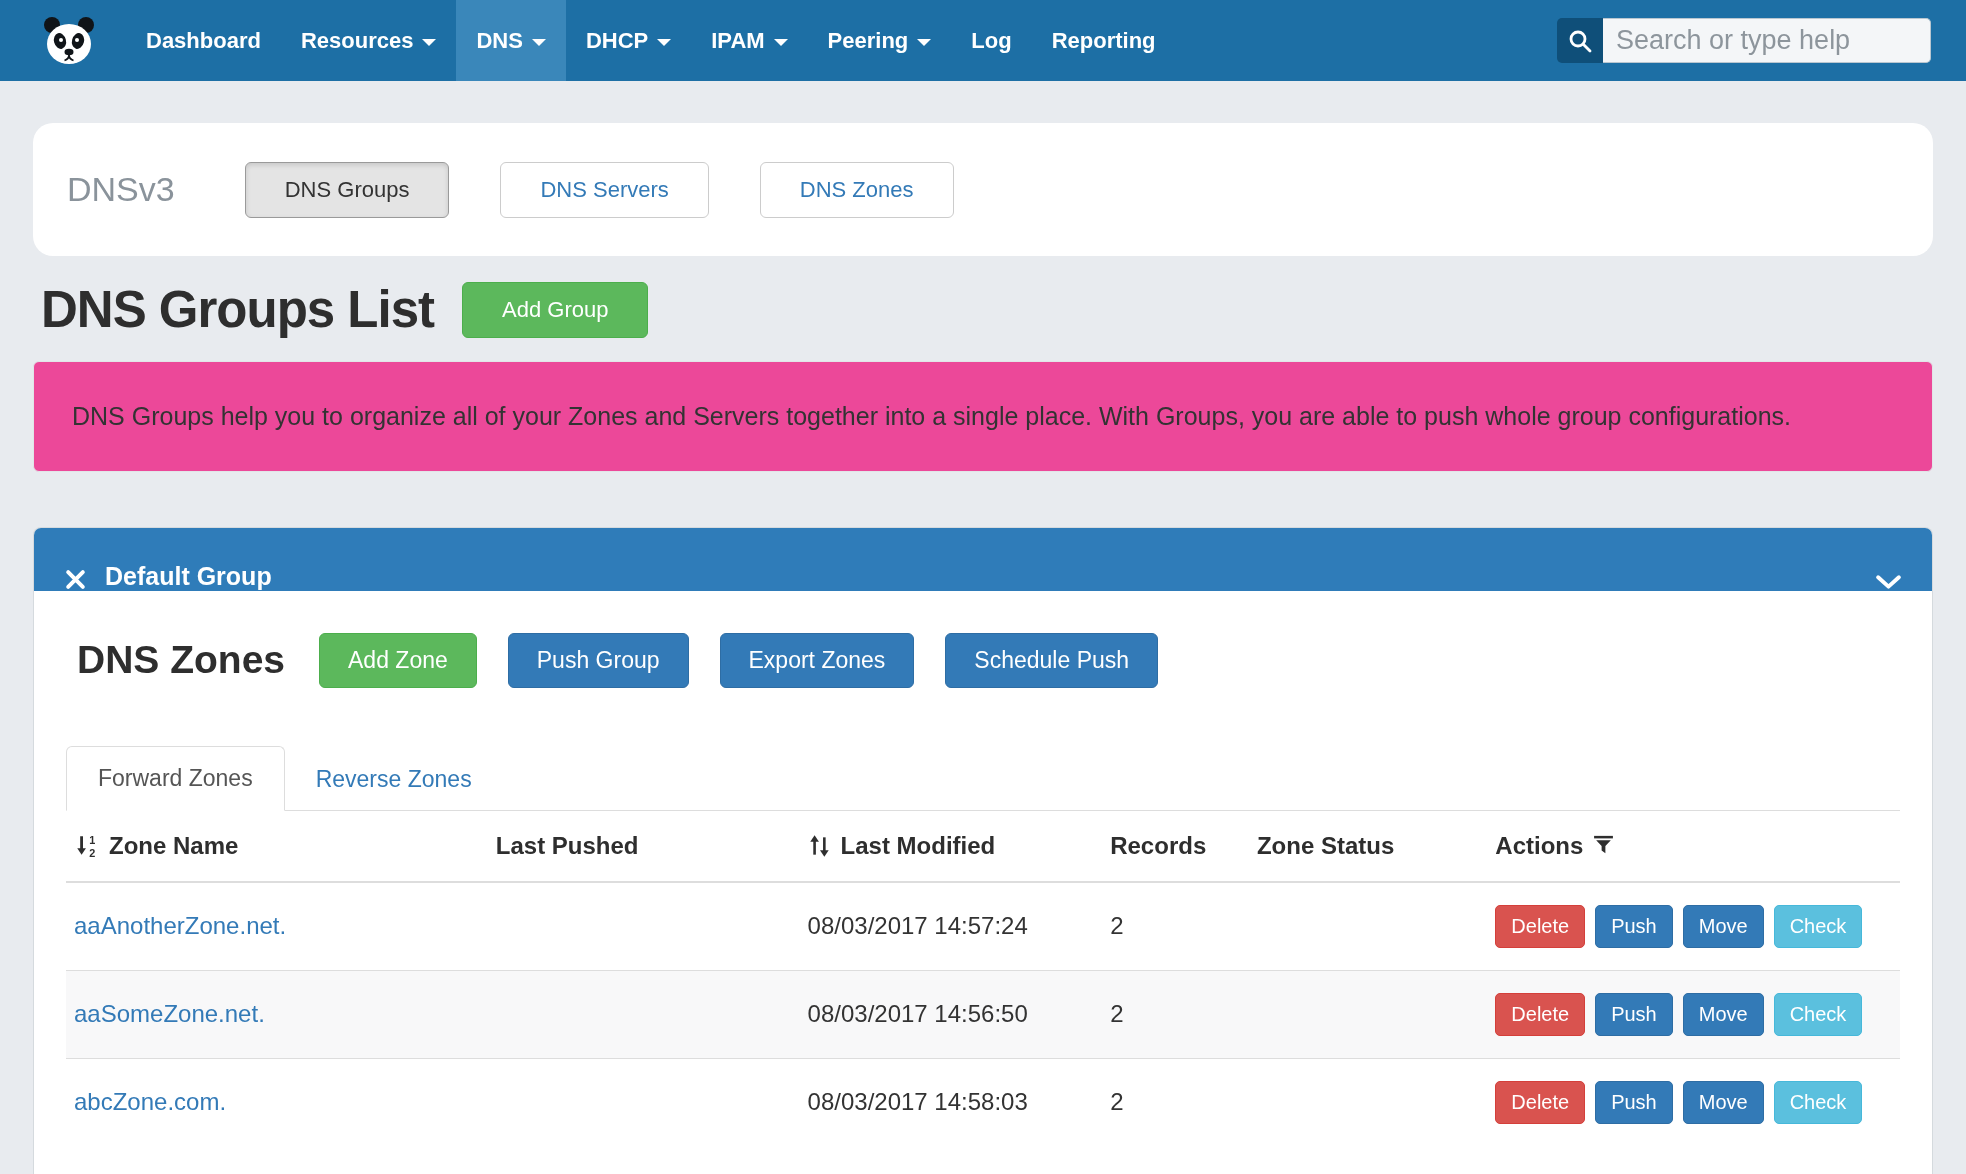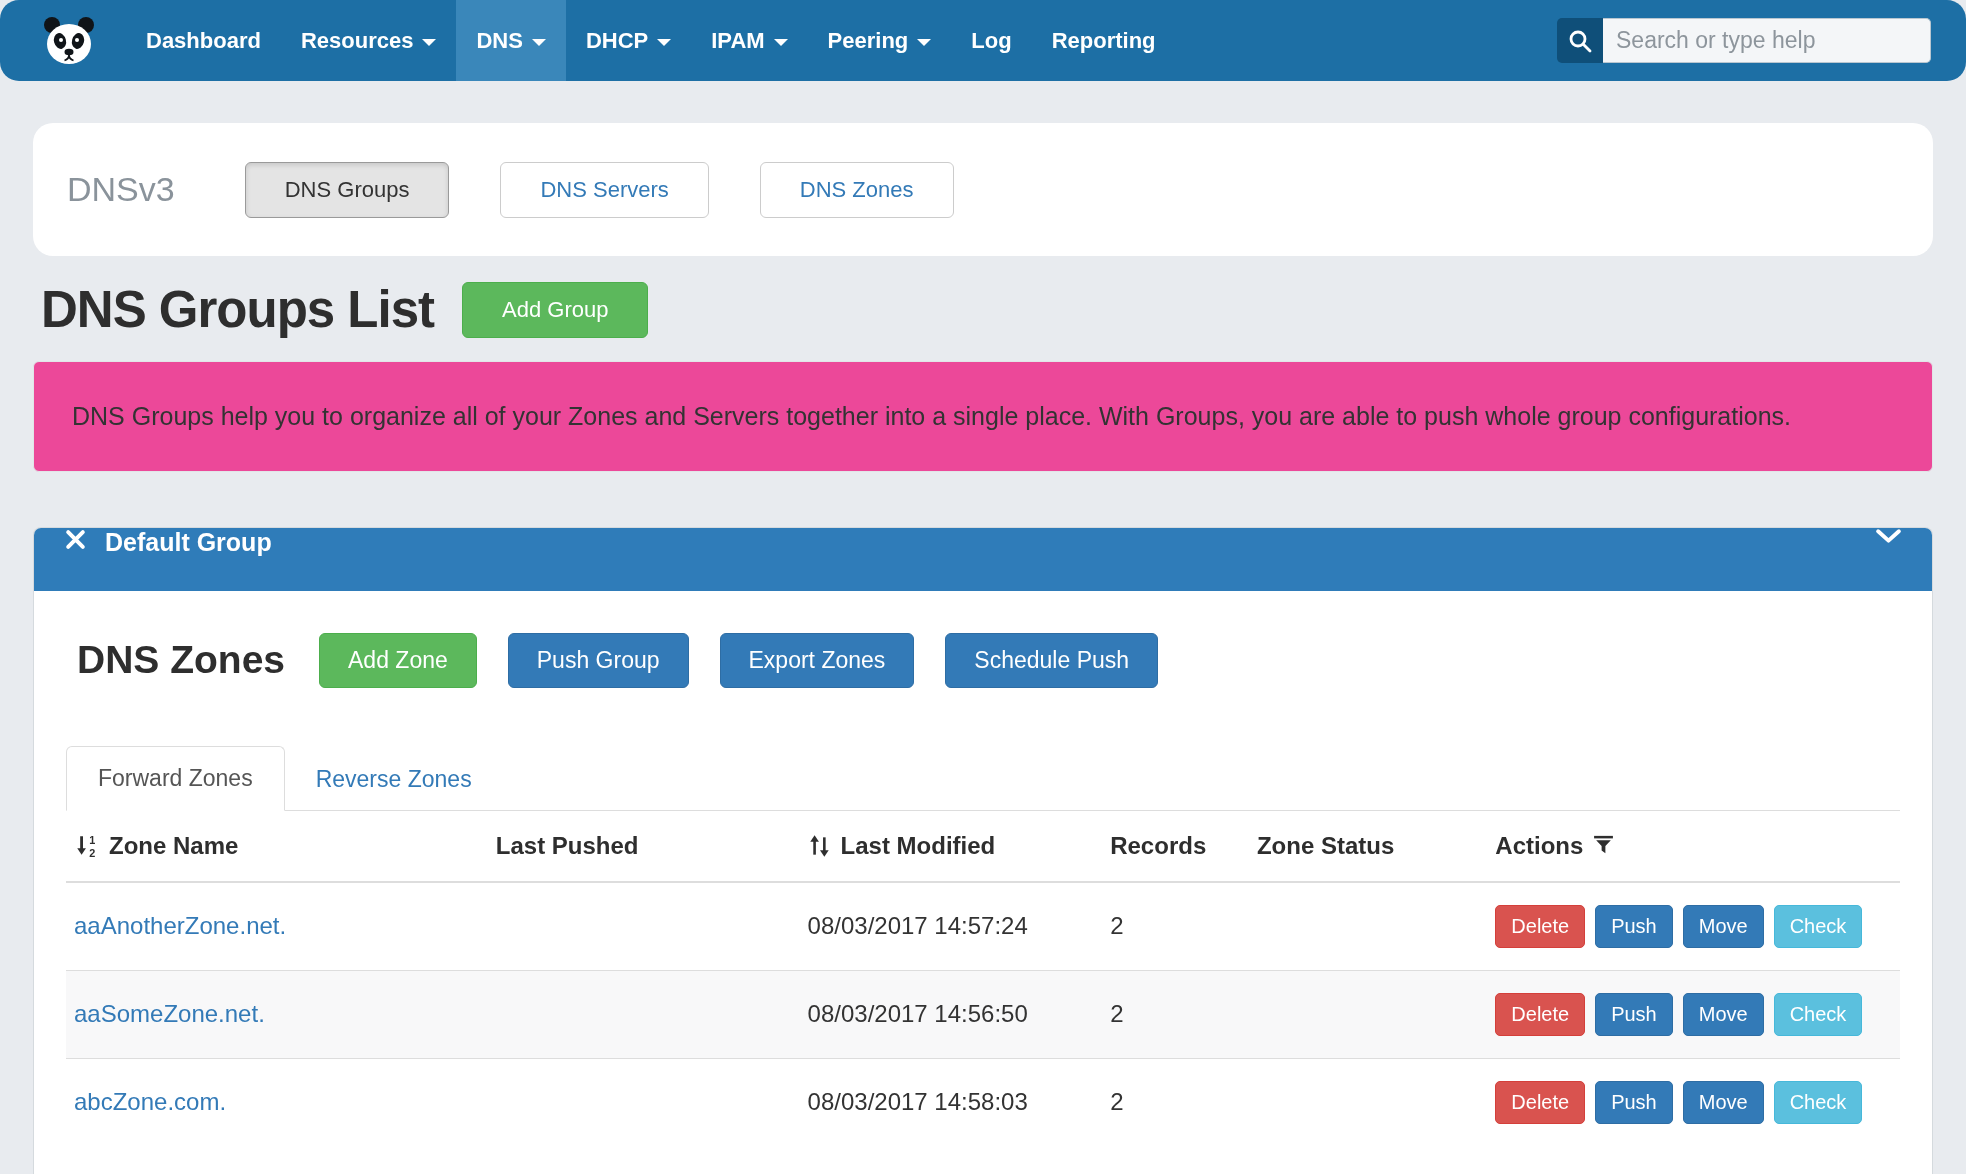--- a/index.html
+++ b/index.html
@@ -1,32 +1,32 @@
 <!DOCTYPE html>
 <html><head>
 <meta charset="utf-8">
 <style>
   * { margin:0; padding:0; box-sizing:border-box; }
   html,body { width:1966px; height:1174px; overflow:hidden; background:#e8ebef;
     font-family:"Liberation Sans", sans-serif; color:#333; }
 
   
-  .navbar { height:81px; background:#1d6fa5; display:flex; align-items:stretch;border-radius:19px; }
+  .navbar { height:81px; background:#1d6fa5; display:flex; align-items:stretch; }
   .brand { display:flex; align-items:center; padding:0 26px 0 38px; cursor:pointer; }
   .nav-menu { display:flex; list-style:none; align-items:stretch; }
   .nav-item { display:flex; align-items:center; gap:9px; padding:0 20px;
     color:#fff; font-size:22px; font-weight:bold; cursor:pointer; white-space:nowrap; }
   .nav-item.active { background:#3a87ba; }
   .caret { width:0; height:0; border-left:7px solid transparent; border-right:7px solid transparent;
     border-top:7px solid #fff; margin-top:4px; }
   .search-wrap { margin-left:auto; display:flex; align-items:center; margin-right:35px; }
   .search-btn { width:46px; height:45px; background:#0f4f79; display:flex; align-items:center;
     justify-content:center; border-radius:5px 0 0 5px; cursor:pointer; }
   .search-input { width:328px; height:45px; border:1px solid #b9c6d0; border-left:none;
-    background:#f4f6f8; font-size:23px; color:#333; padding:0 13px; border-radius:0 5px 5px 0;
+    background:#f4f6f8; font-size:27px; color:#333; padding:0 13px; border-radius:0 5px 5px 0;
     outline:none; font-family:inherit; }
   .search-input::placeholder { color:#8d959c; }
 
   
   .container { width:1900px; margin:0 33px; }
   .panel { background:#fff; border-radius:20px; }
 
   
   .subnav { margin-top:42px; height:133px; display:flex; align-items:center; padding:0 34px; }
   .subnav-title { font-size:34px; color:#8a939b; margin-right:70px; }
@@ -46,21 +46,21 @@
   .btn-info    { background:#5bc0de; border:1px solid #46b8da; color:#fff; }
 
   
   .description { border:1px solid #e2e5e8; background:#ec4899; padding:34px 38px;
     font-size:25px; line-height:1.62; color:#333; border-radius:6px; max-width:1900px; }
   .description p { max-width:1790px; }
 
   
   .group-panel { margin-top:55px; border-radius:8px 8px 0 0; overflow:hidden;
     border:1px solid #d5dade; border-bottom:none; background:#fff; min-height:545px; }
-  .group-header { background:#2f7cb9; color:#fff; height:63px; display:flex; align-items:flex-start;
+  .group-header { background:#2f7cb9; color:#fff; height:63px; display:flex; align-items:flex-end;
     padding:0 30px; gap:18px; font-size:25px; font-weight:bold; cursor:pointer; }
   .group-header .chev { margin-left:auto; display:flex; align-items:center; cursor:pointer; }
   .group-body { padding:42px 32px 40px; }
 
   .zones-head { display:flex; align-items:center; margin-bottom:58px; padding-left:11px; }
   .zones-title { font-size:39px; font-weight:bold; color:#2e2e2e; margin-right:34px; }
   .btn-mid { padding:13px 28px; font-size:23px; }
   .zones-head .btn + .btn { margin-left:31px; }
 
   

